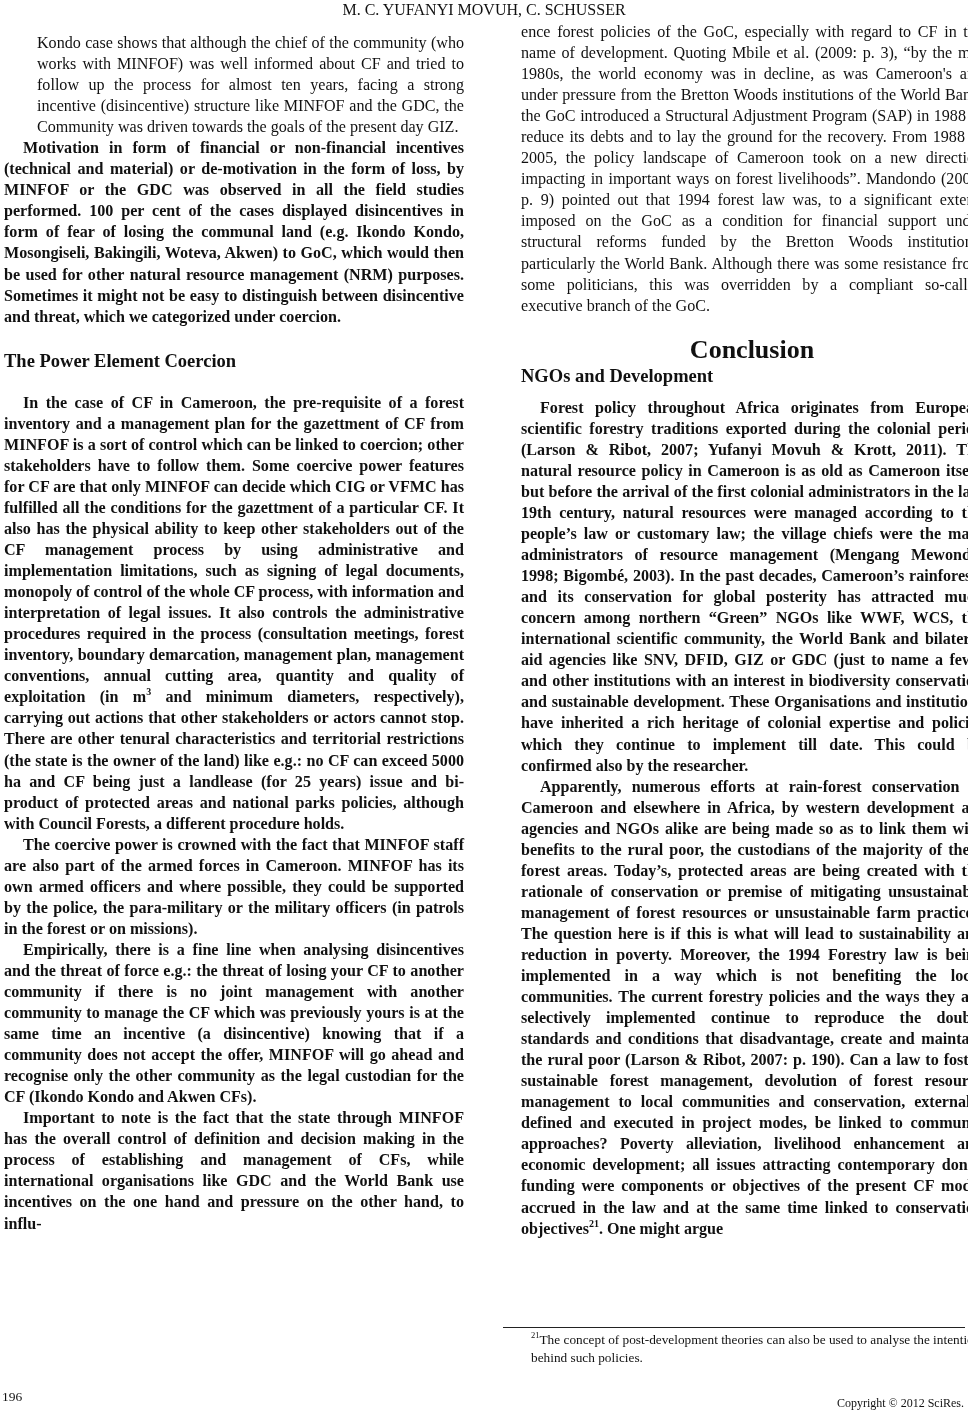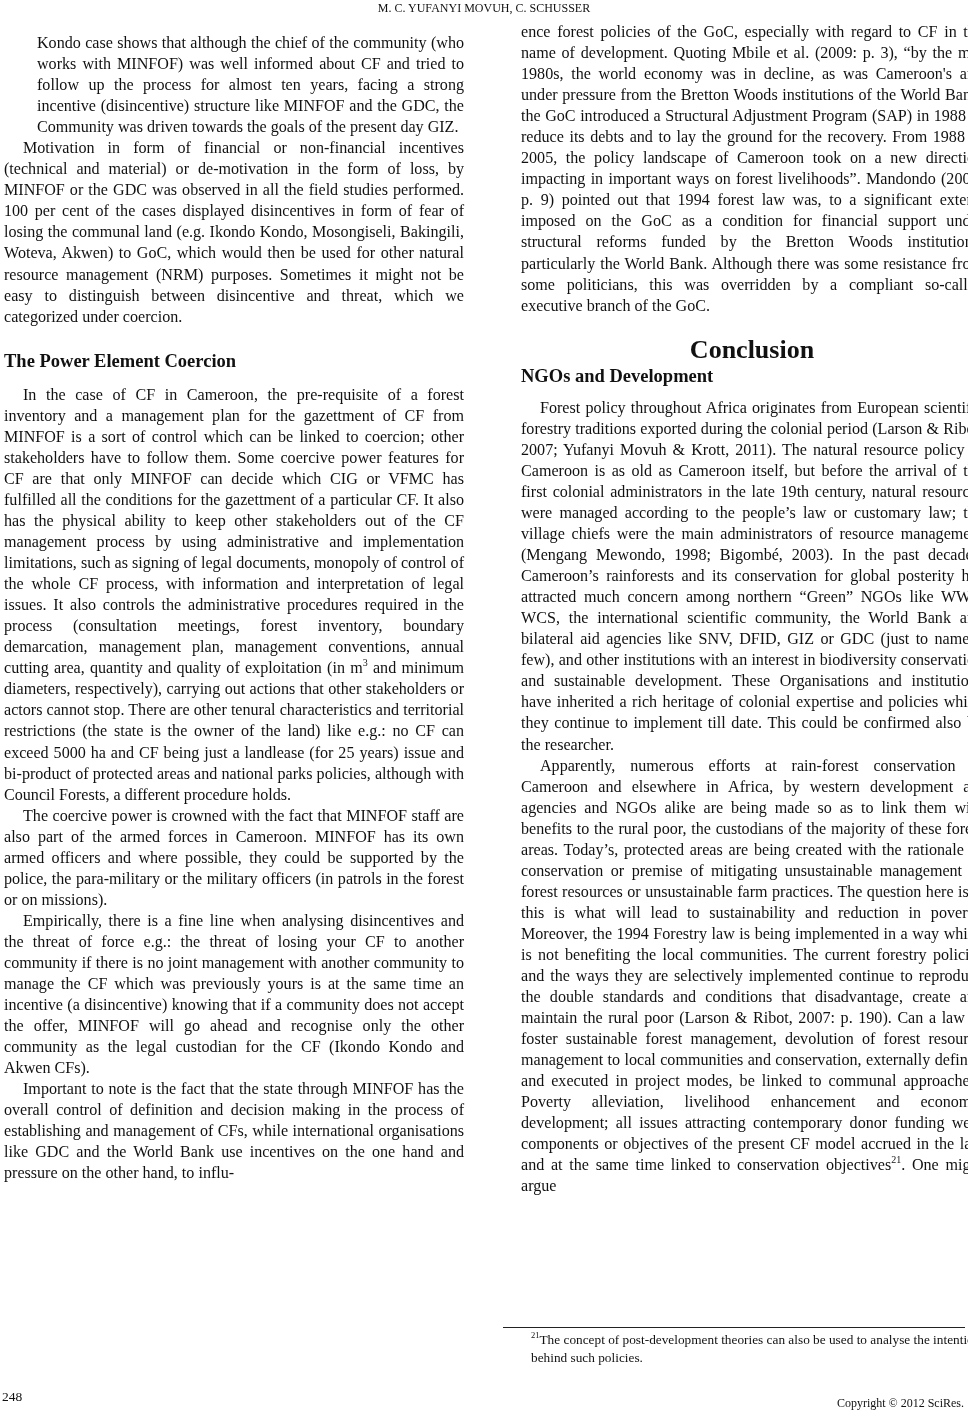--- a/index.html
+++ b/index.html
@@ -1,53 +1,53 @@
 <!DOCTYPE html>
 <html><head>
 <meta charset="utf-8">
 <style>
   html, body { margin:0; padding:0; background:#ffffff; }
   body { width:968px; height:1414px; position:relative; overflow:hidden;
          font-family:"Liberation Serif", "DejaVu Serif", serif; color:#111; }
   .header { position:absolute; top:0; left:0; width:968px; text-align:center;
-            font-size:12px; top:1px; letter-spacing:0px; }
+            font-size:16px; top:1px; letter-spacing:0px; }
   .col { position:absolute; top:24px; width:460px; font-size:16.1px; line-height:21.05px; }
   .col.left { left:4px; }
   .col.right { left:521px; width:462px; }
   p { margin:0; text-align:justify; hyphens:none; }
-  p.indent { text-indent:19px; }
+  p.indent { text-indent:19px;font-weight:bold; }
   h3.sec { font-size:18.5px; font-weight:bold; margin:0; }
   h2.concl { font-size:26px; font-weight:bold; text-align:center; margin:4px; }
   sup { font-size:10px; line-height:0; vertical-align:7px; }
   .footnote-rule { position:absolute; left:503px; top:1327px; width:462px; border-top:1px solid #222; }
   .footnote { position:absolute; left:531px; top:1331px; width:462px; font-size:13.3px; line-height:18px; }
   .footnote sup { font-size:8.5px; vertical-align:6px; }
   .page-num { position:absolute; left:2px; top:1389px; font-size:13.5px; }
   .copyright { position:absolute; right:4px; top:1396px; font-size:12px; }
 </style>
 </head>
 <body>
 
 <div class="header">M. C. YUFANYI MOVUH, C. SCHUSSER</div>
 
 <div class="col left">
   <p style="margin-top:8px;margin-left:33px;">Kondo case shows that although the chief of the community (who works with MINFOF) was well informed about CF and tried to follow up the process for almost ten years, facing a strong incentive (disincentive) structure like MINFOF and the GDC, the Community was driven towards the goals of the present day GIZ.</p>
   <p class="indent">Motivation in form of financial or non-financial incentives (technical and material) or de-motivation in the form of loss, by MINFOF or the GDC was observed in all the field studies performed. 100 per cent of the cases displayed disincentives in form of fear of losing the communal land (e.g. Ikondo Kondo, Mosongiseli, Bakingili, Woteva, Akwen) to GoC, which would then be used for other natural resource management (NRM) purposes. Sometimes it might not be easy to distinguish between disincentive and threat, which we categorized under coercion.</p>
-  <h3 class="sec" style="margin-top:24px; margin-bottom:12px;">The Power Element Coercion</h3>
+  <h3 class="sec" style="margin-top:24px; margin-bottom:20px;">The Power Element Coercion</h3>
   <p class="indent"><span>In the case of CF in Cameroon, the pre-requisite of a forest inventory and a management plan for the gazettment of CF from MINFOF is a sort of control which can be linked to coercion; other stakeholders have to follow them. Some coercive power features for CF are that only MINFOF can decide which CIG or VFMC has fulfilled all the conditions for the gazettment of a particular CF. It also has the physical ability to keep other stakeholders out of the CF management process by using administrative and implementation limitations, such as signing of legal documents, monopoly of control of the whole CF process, with information and interpretation of legal issues. It also controls the administrative procedures required in the process (consultation meetings, forest inventory, boundary demarcation, management plan, management conventions, annual cutting area, quantity and quality of exploitation (in m</span><sup>3</sup><span> and minimum diameters, respectively), carrying out actions that other stakeholders or actors cannot stop. There are other tenural characteristics and territorial restrictions (the state is the owner of the land) like e.g.: no CF can exceed 5000 ha and CF being just a landlease (for 25 years) issue and bi-product of protected areas and national parks policies, although with Council Forests, a different procedure holds.</span></p>
   <p class="indent">The coercive power is crowned with the fact that MINFOF staff are also part of the armed forces in Cameroon. MINFOF has its own armed officers and where possible, they could be supported by the police, the para-military or the military officers (in patrols in the forest or on missions).</p>
   <p class="indent">Empirically, there is a fine line when analysing disincentives and the threat of force e.g.: the threat of losing your CF to another community if there is no joint management with another community to manage the CF which was previously yours is at the same time an incentive (a disincentive) knowing that if a community does not accept the offer, MINFOF will go ahead and recognise only the other community as the legal custodian for the CF (Ikondo Kondo and Akwen CFs).</p>
   <p class="indent">Important to note is the fact that the state through MINFOF has the overall control of definition and decision making in the process of establishing and management of CFs, while international organisations like GDC and the World Bank use incentives on the one hand and pressure on the other hand, to influ-</p>
 </div>
 
 <div class="col right">
   <p style="margin-top:-3px;">ence forest policies of the GoC, especially with regard to CF in the name of development. Quoting Mbile et al. (2009: p. 3), “by the mid 1980s, the world economy was in decline, as was Cameroon's and under pressure from the Bretton Woods institutions of the World Bank, the GoC introduced a Structural Adjustment Program (SAP) in 1988 to reduce its debts and to lay the ground for the recovery. From 1988 to 2005, the policy landscape of Cameroon took on a new direction impacting in important ways on forest livelihoods”. Mandondo (2003: p. 9) pointed out that 1994 forest law was, to a significant extent, imposed on the GoC as a condition for financial support under structural reforms funded by the Bretton Woods institutions, particularly the World Bank. Although there was some resistance from some politicians, this was overridden by a compliant so-called executive branch of the GoC.</p>
   <h2 class="concl" style="margin-top:23px; margin-bottom:6px;">Conclusion</h2>
   <h3 class="sec" style="margin-bottom:10px;">NGOs and Development</h3>
   <p class="indent">Forest policy throughout Africa originates from European scientific forestry traditions exported during the colonial period (Larson &amp; Ribot, 2007; Yufanyi Movuh &amp; Krott, 2011). The natural resource policy in Cameroon is as old as Cameroon itself, but before the arrival of the first colonial administrators in the late 19th century, natural resources were managed according to the people’s law or customary law; the village chiefs were the main administrators of resource management (Mengang Mewondo, 1998; Bigombé, 2003). In the past decades, Cameroon’s rainforests and its conservation for global posterity has attracted much concern among northern “Green” NGOs like WWF, WCS, the international scientific community, the World Bank and bilateral aid agencies like SNV, DFID, GIZ or GDC (just to name a few), and other institutions with an interest in biodiversity conservation and sustainable development. These Organisations and institutions have inherited a rich heritage of colonial expertise and policies which they continue to implement till date. This could be confirmed also by the researcher.</p>
   <p class="indent"><span>Apparently, numerous efforts at rain-forest conservation in Cameroon and elsewhere in Africa, by western development aid agencies and NGOs alike are being made so as to link them with benefits to the rural poor, the custodians of the majority of these forest areas. Today’s, protected areas are being created with the rationale of conservation or premise of mitigating unsustainable management of forest resources or unsustainable farm practices. The question here is if this is what will lead to sustainability and reduction in poverty. Moreover, the 1994 Forestry law is being implemented in a way which is not benefiting the local communities. The current forestry policies and the ways they are selectively implemented continue to reproduce the double standards and conditions that disadvantage, create and maintain the rural poor (Larson &amp; Ribot, 2007: p. 190). Can a law to foster sustainable forest management, devolution of forest resource management to local communities and conservation, externally defined and executed in project modes, be linked to communal approaches? Poverty alleviation, livelihood enhancement and economic development; all issues attracting contemporary donor funding were components or objectives of the present CF model accrued in the law and at the same time linked to conservation objectives</span><sup>21</sup><span>. One might argue</span></p>
 </div>
 
 <div class="footnote-rule"></div>
 <div class="footnote"><sup>21</sup><span>The concept of post-development theories can also be used to analyse the intention behind such policies.</span></div>
 
-<div class="page-num">248</div>
+<div class="page-num">196</div>
 <div class="copyright">Copyright © 2012 SciRes.</div>
 
 </body></html>

